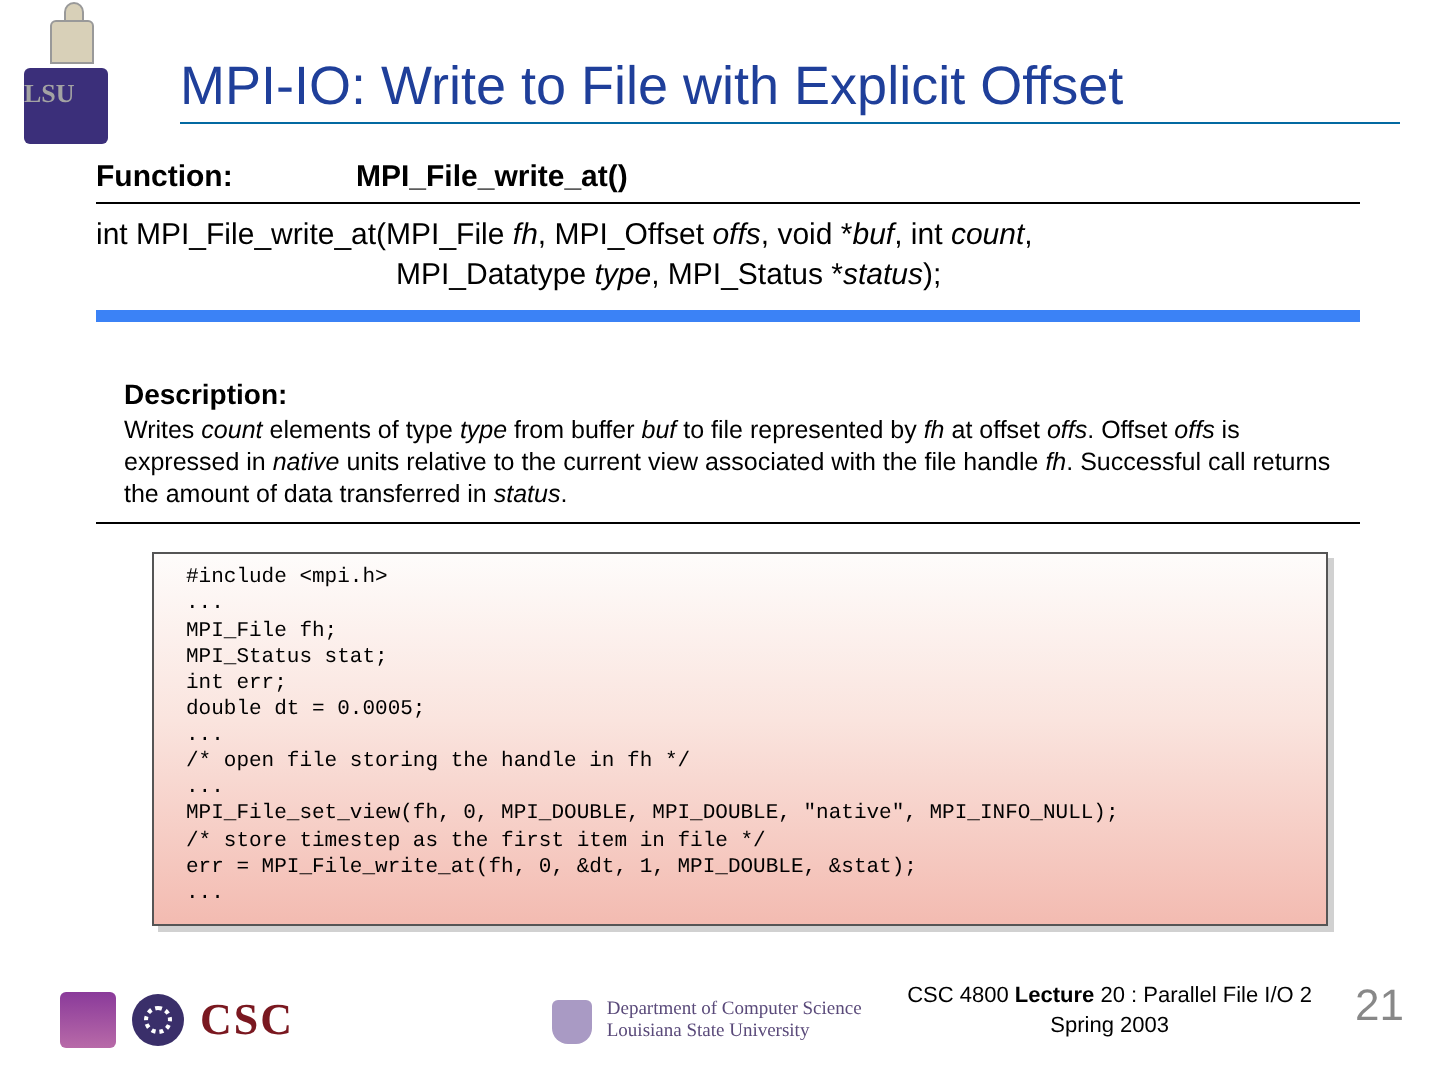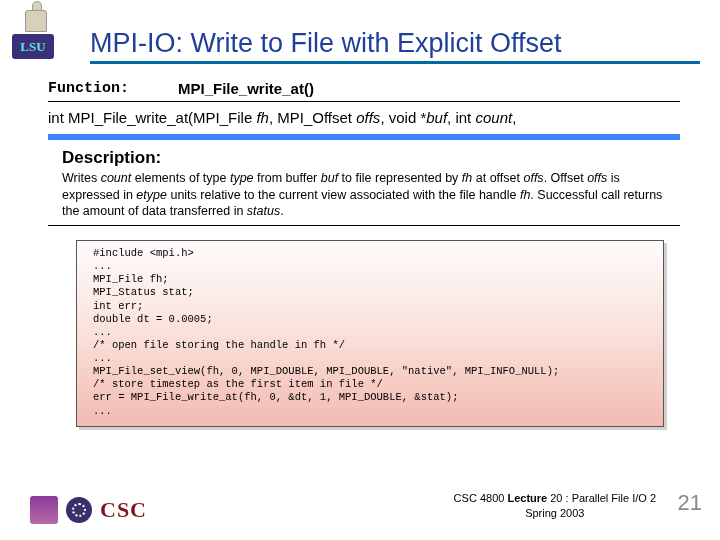--- a/index.html
+++ b/index.html
@@ -29,67 +29,67 @@
   .logo-top .tower::before {
     content: "";
     position: absolute;
     top: -10px; left: 6px;
     width: 8px; height: 8px;
     background: #d8d0b8;
     border: 1px solid #999;
     border-radius: 50% 50% 0 0;
   }
   .logo-top .plaque {
-    width: 42px; height: 25px;
+    width: 42px; height: 38px;
     background: #3b2f7a;
     border-radius: 3px;
     margin-top: 2px;
-    color: #5eead4;
+    color: #a3a3a3;
     font-size: 13px;
     font-weight: bold;
-    text-align: center;
     line-height: 26px;
     font-family: "Times New Roman", serif;
   }
   .title {
     position: absolute;
     top: 28px;
     left: 90px;
     right: 20px;
     color: #1f3f9a;
     font-size: 27px;
     font-weight: 400;
-    border-bottom: 3px solid #0369a1;
+    border-bottom: 1px solid #0369a1;
     padding-bottom: 2px;
   }
   .content {
     position: absolute;
     top: 78px;
     left: 48px;
     right: 40px;
   }
   .func-row {
     display: flex;
     font-size: 15px;
     border-bottom: 1px solid #000;
     padding: 2px 0 4px 0;
   }
-  .func-label { font-weight: bold; width: 130px; font-family: Liberation Mono, monospace; }
+  .func-label { font-weight: bold; width: 130px; }
   .func-name { font-weight: bold; text-align: center; }
   .signature {
     font-size: 15px;
     border-bottom: 6px solid #3b82f6;
     padding: 6px 0 6px 0;
     line-height: 1.35;
   }
   .sig-line2 { padding-left: 150px; }
   .desc-label {
     font-weight: bold;
-    font-size: 17px;
+    font-size: 14px;
     padding: 8px 0 2px 14px;
+    margin-top: 20px;
   }
   .desc-text {
     font-size: 12.5px;
     padding: 0 6px 6px 14px;
     border-bottom: 1px solid #000;
     line-height: 1.3;
   }
   .code-box {
     margin: 14px 0 0 28px;
     width: 588px;
@@ -179,24 +179,25 @@
 
 <div class="content">
 
   <div class="func-row">
     <div class="func-label">Function:</div>
     <div class="func-name">MPI_File_write_at()</div>
   </div>
 
   <div class="signature">
     <div>int MPI_File_write_at(MPI_File <i>fh</i>, MPI_Offset <i>offs</i>, void *<i>buf</i>, int <i>count</i>,</div>
+    <div class="sig-line2">MPI_Datatype <i>type</i>, MPI_Status *<i>status</i>);</div>
   </div>
 
   <div class="desc-label">Description:</div>
-  <div class="desc-text">Writes <i>count</i> elements of type <i>type</i> from buffer <i>buf</i> to file represented by <i>fh</i> at offset <i>offs</i>. Offset <i>offs</i> is expressed in <i>etype</i> units relative to the current view associated with the file handle <i>fh</i>. Successful call returns the amount of data transferred in <i>status</i>.</div>
+  <div class="desc-text">Writes <i>count</i> elements of type <i>type</i> from buffer <i>buf</i> to file represented by <i>fh</i> at offset <i>offs</i>. Offset <i>offs</i> is expressed in <i>native</i> units relative to the current view associated with the file handle <i>fh</i>. Successful call returns the amount of data transferred in <i>status</i>.</div>
 
   <div class="code-box">#include &lt;mpi.h&gt;
 ...
 MPI_File fh;
 MPI_Status stat;
 int err;
 double dt = 0.0005;
 ...
 /* open file storing the handle in fh */
 ...
@@ -206,18 +207,25 @@
 ...</div>
 
 </div>
 
 <div class="footer">
   <div class="foot-logos">
     <div class="fl fl1"></div>
     <div class="fl2"></div>
     <div class="fl3">CSC</div>
   </div>
+  <div class="foot-dept">
+    <span class="crest"></span>
+    <span style="display:inline-block;text-align:left;vertical-align:middle">
+      <span>Department of Computer Science</span><br>
+      <span>Louisiana State University</span>
+    </span>
+  </div>
   <div class="foot-ref">
     <span>CSC 4800 </span><b>Lecture</b><span> 20 : Parallel File I/O 2</span><br>
     <span>Spring 2003</span>
   </div>
   <div class="page-num">21</div>
 </div>
 
 </body></html>

